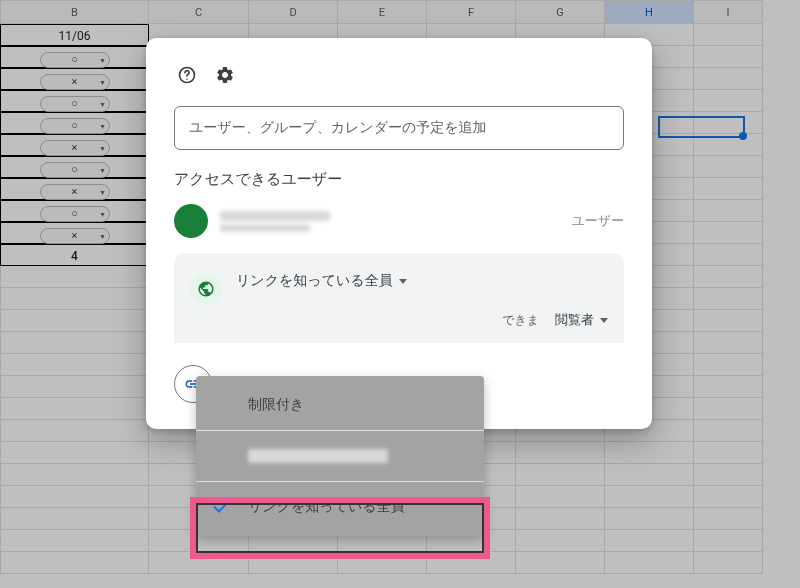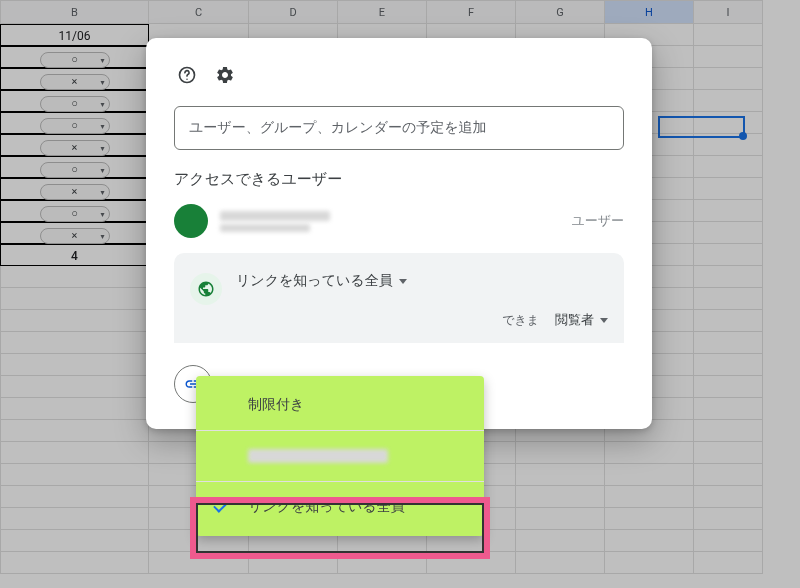--- a/index.html
+++ b/index.html
@@ -255,21 +255,21 @@
     font-size: 14px;
     font-weight: 500;
     letter-spacing: 0.5px;
   }
   
   .dropdown {
     position: absolute;
     left: 196px;
     top: 376px;
     width: 288px;
-    background: #bef264;
+    background: #a3a3a3;
     border-radius: 4px;
     box-shadow: 0 4px 12px rgba(0,0,0,0.25);
     z-index: 20;
     padding: 6px 0;
   }
   .dd-item {
     height: 46px;
     display: flex;
     align-items: center;
     padding: 0 18px 0 52px;

